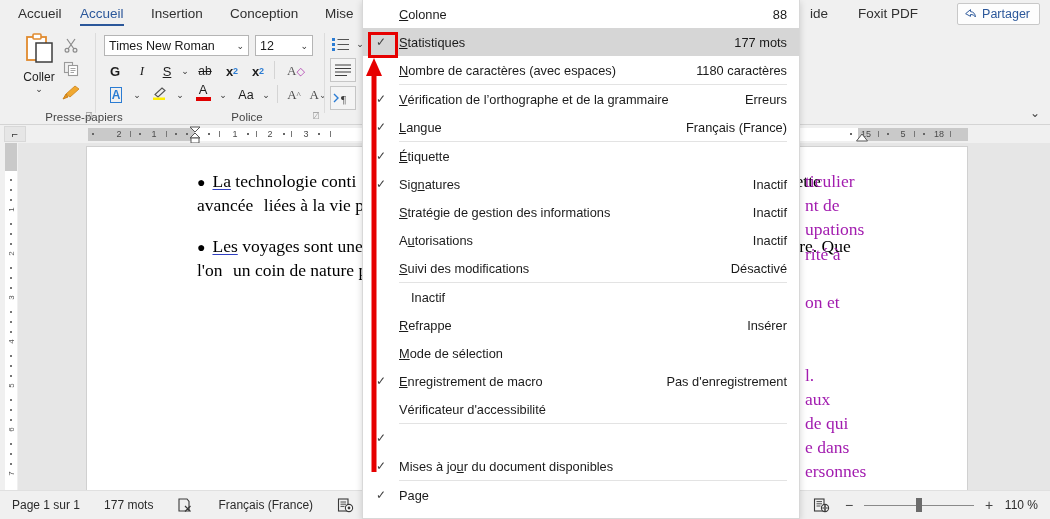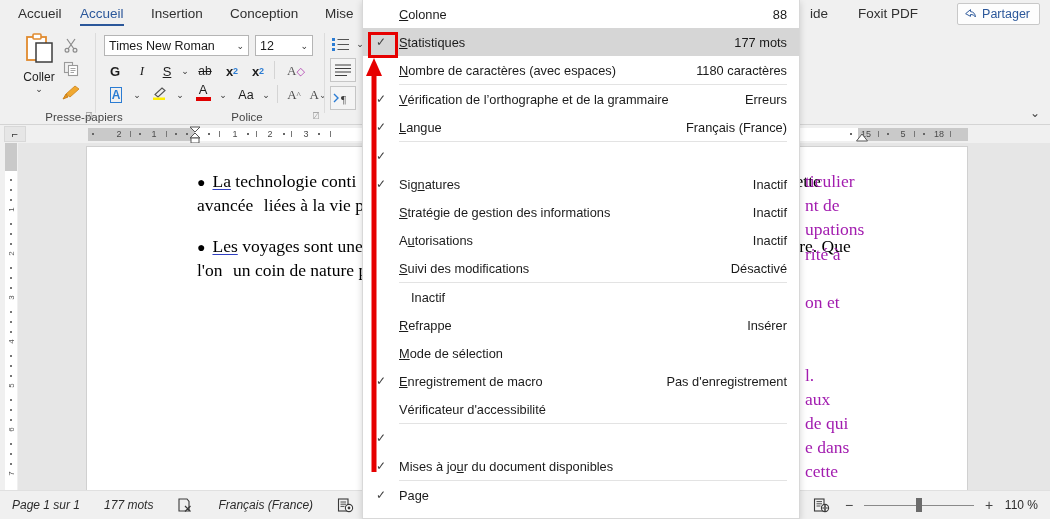--- a/index.html
+++ b/index.html
@@ -143,21 +143,21 @@
     text-decoration-color: #2f3ec0; text-underline-offset: 2px;
   }
   .bullet-dot { font-size: 14px; }
 
   
   .statusbar {
     position: absolute; left: 0; bottom: 0; width: 1050px; height: 29px;
     background: #f0f0f0; border-top: 1px solid #e0e0e0;
     display: flex; align-items: center; font-size: 12px; color: #2b2b2b;
   }
-  .sb-item { padding: 0 12px; white-space: nowrap; display: flex; align-items: center; font-style: italic; }
+  .sb-item { padding: 0 12px; white-space: nowrap; display: flex; align-items: center; }
   .sb-right { margin-left: auto; display: flex; align-items: center; padding-right: 12px; }
   .zoom-slider {
     position: relative; width: 110px; height: 14px; margin: 0 8px;
     display: flex; align-items: center;
   }
   .zoom-line { position: absolute; left: 0; right: 0; height: 1px; background: #8a8a8a; }
   .zoom-handle {
     position: absolute; left: 52px; width: 6px; height: 14px; background: #6b6b6b;
   }
   .zoom-pm { font-size: 14px; color: #444; width: 14px; text-align: center; }
@@ -428,21 +428,20 @@
         <div>upations</div>
         <div>rité à</div>
         <div style="height:24.2px"></div>
         <div>on et</div>
         <div style="height:24.2px"></div>
         <div style="height:24.2px"></div>
         <div>l.</div>
         <div>aux</div>
         <div>de qui</div>
         <div>e dans</div>
-        <div>cette</div>
         <div>ersonnes</div>
       </div>
     </div>
   </div>
 
   <div class="statusbar">
     <div class="sb-item">Page 1 sur 1</div>
     <div class="sb-item">177 mots</div>
     <div class="sb-item">
       <svg width="17" height="15" viewBox="0 0 17 15">
@@ -503,20 +502,21 @@
         <span class="mvalue">Erreurs</span>
       </div>
       <div class="mrow">
         <span class="mcheck">✓</span>
         <span class="mlabel"><u>L</u>angue</span>
         <span class="mvalue">Français (France)</span>
       </div>
       <div class="msep"></div>
       <div class="mrow">
         <span class="mcheck">✓</span>
+        <span class="mlabel"><u>É</u>tiquette</span>
         <span class="mvalue"></span>
       </div>
       <div class="mrow">
         <span class="mcheck">✓</span>
         <span class="mlabel">Sig<u>n</u>atures</span>
         <span class="mvalue">Inactif</span>
       </div>
       <div class="mrow">
         <span class="mcheck"></span>
         <span class="mlabel"><u>S</u>tratégie de gestion des informations</span>

